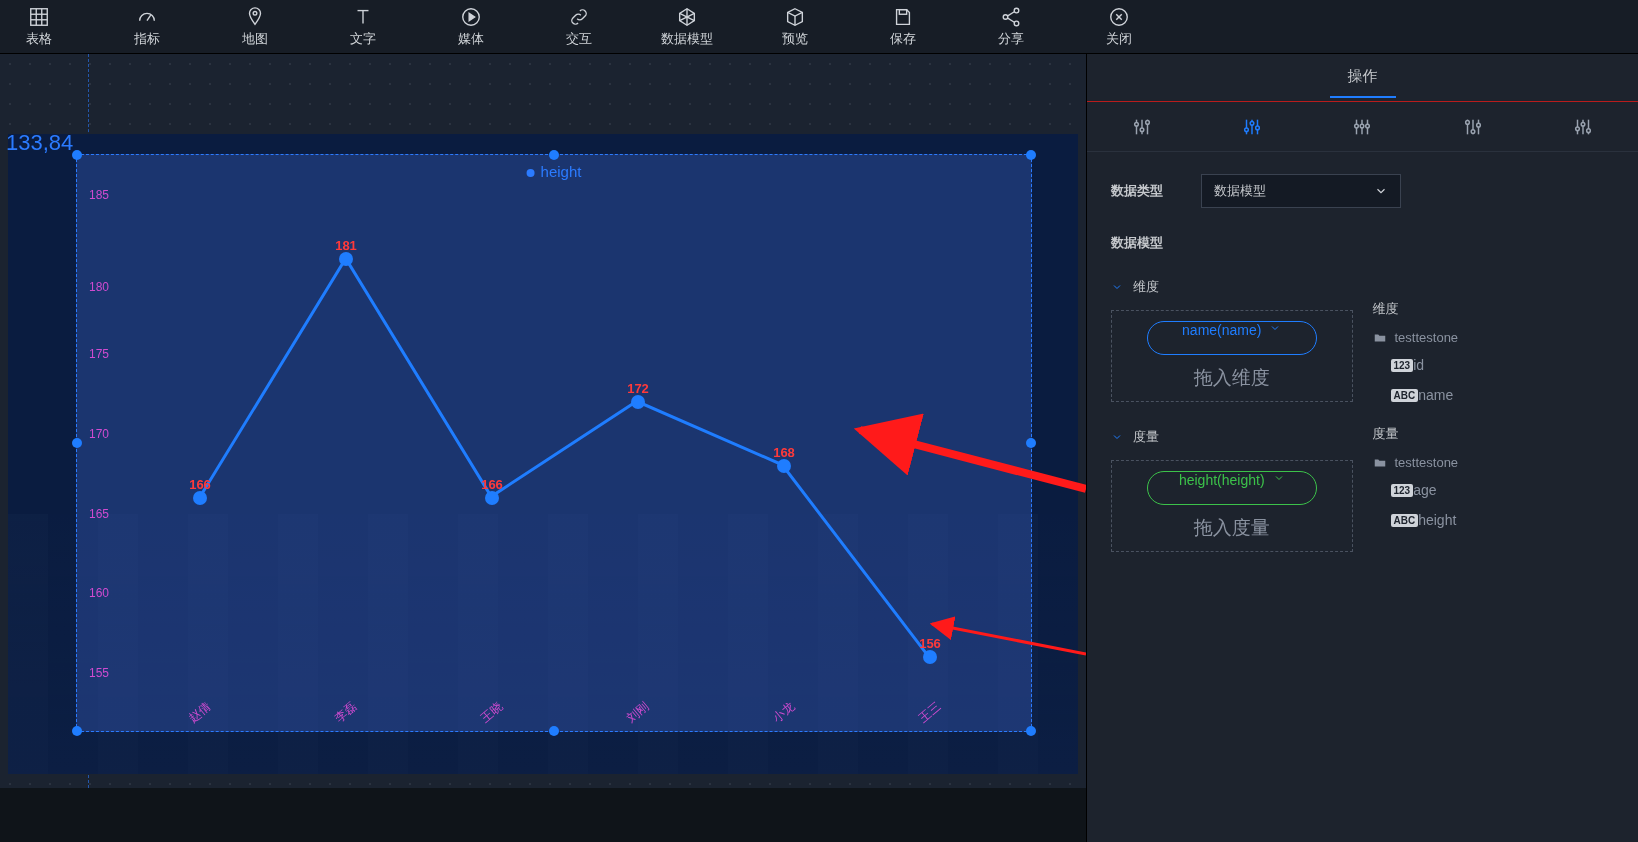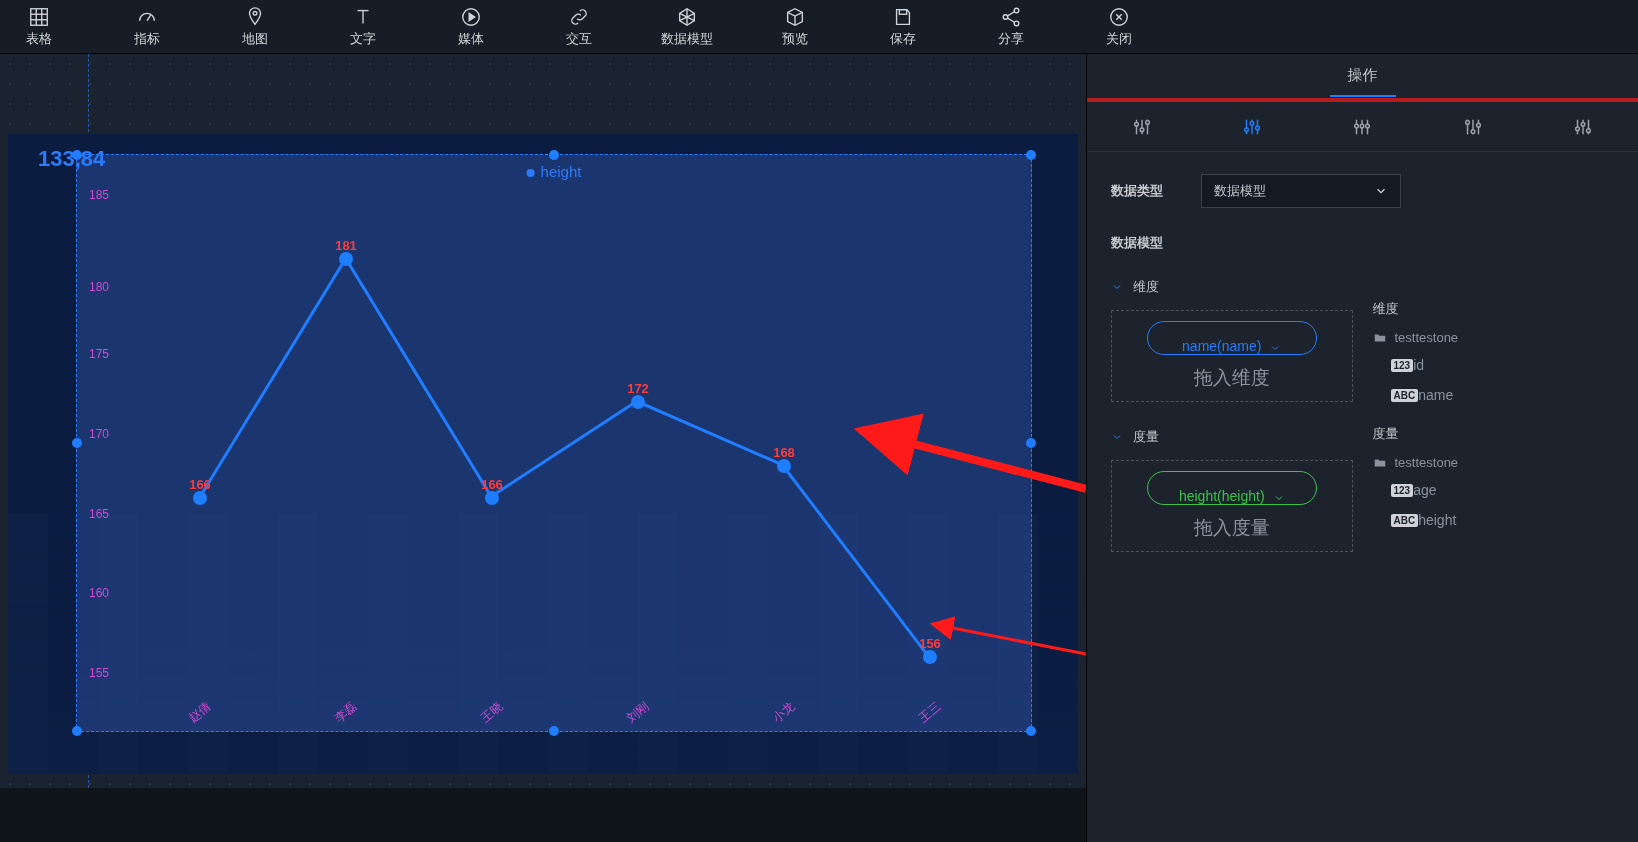--- a/index.html
+++ b/index.html
@@ -60,24 +60,23 @@
   }
   .cityscape{
     position:absolute;left:0;right:0;bottom:0;height:260px;
     background:
       linear-gradient(transparent, rgba(20,40,80,.3)),
       repeating-linear-gradient(90deg, rgba(40,60,100,.25) 0 40px, rgba(20,40,80,.15) 40px 90px);
     opacity:.5;
   }
 
   .coord-label{
-    position:absolute;top:92px;left:6px;
-    color:#2b7bff;font-size:22px;font-weight:700;
+    position:absolute;top:76px;left:6px;
+    color:#2b7bff;font-size:22px;font-weight:400;
     z-index:30;
-    margin-left:32px;
   }
   .guide-v{position:absolute;top:0;left:88px;width:1px;height:100%;border-left:1px dashed #2b7bff;opacity:.6;}
 
   .select-box{
     position:absolute;
     top:100px;left:76px;
     width:956px;height:578px;
     border:1px dashed #2b7bff;
     background:rgba(60,100,200,.35);
     z-index:10;
@@ -108,21 +107,21 @@
 
   
   .right-panel{
     position:absolute;top:54px;left:1086px;right:0;bottom:0;
     background:#1d232d;
     border-left:1px solid #000;
     display:flex;flex-direction:column;
   }
   .panel-tabs{
     height:48px;display:flex;align-items:center;justify-content:center;
-    border-bottom:4px solid #b91c1c;
+    border-bottom:1px solid #b91c1c;
   }
   .panel-tabs span{color:#c5c8cc;font-size:15px;padding:10px 18px;border-bottom:2px solid #1f7dff;}
 
   .slider-row{
     height:50px;display:flex;justify-content:space-around;align-items:center;
     border-bottom:1px solid #2a313d;
   }
   .slider-row svg{width:22px;height:22px;stroke:#9aa3b0;}
   .slider-row svg.active{stroke:#1f7dff;}
 
@@ -148,21 +147,21 @@
   .binding-area{display:flex;gap:20px;}
   .binding-col{flex:1;}
   .section-head{display:flex;align-items:center;gap:10px;margin-bottom:14px;color:#c5c8cc;cursor:pointer;}
   .section-head svg{width:12px;height:12px;}
   .dropzone{
     border:1px dashed #4a5260;min-height:90px;padding:10px;
     display:flex;flex-direction:column;align-items:center;gap:10px;
   }
   .chip{
     width:170px;height:34px;border-radius:17px;
-    display:flex;align-items:flex-end;justify-content:center;gap:8px;
+    display:flex;align-items:flex-start;justify-content:center;gap:8px;
     font-size:14px;cursor:pointer;
   }
   .chip.blue{border:1px solid #1f7dff;color:#1f7dff;}
   .chip.green{border:1px solid #3cc24a;color:#3cc24a;}
   .chip svg{width:12px;height:12px;}
   .dz-placeholder{color:#8a92a0;font-size:19px;}
 
   .tree-head{display:flex;align-items:center;gap:8px;color:#8a92a0;margin-bottom:12px;}
   .tree-head svg{width:14px;height:14px;}
   .tree-item{display:flex;align-items:center;color:#8a92a0;padding-left:18px;margin-bottom:14px;font-size:14px;}

